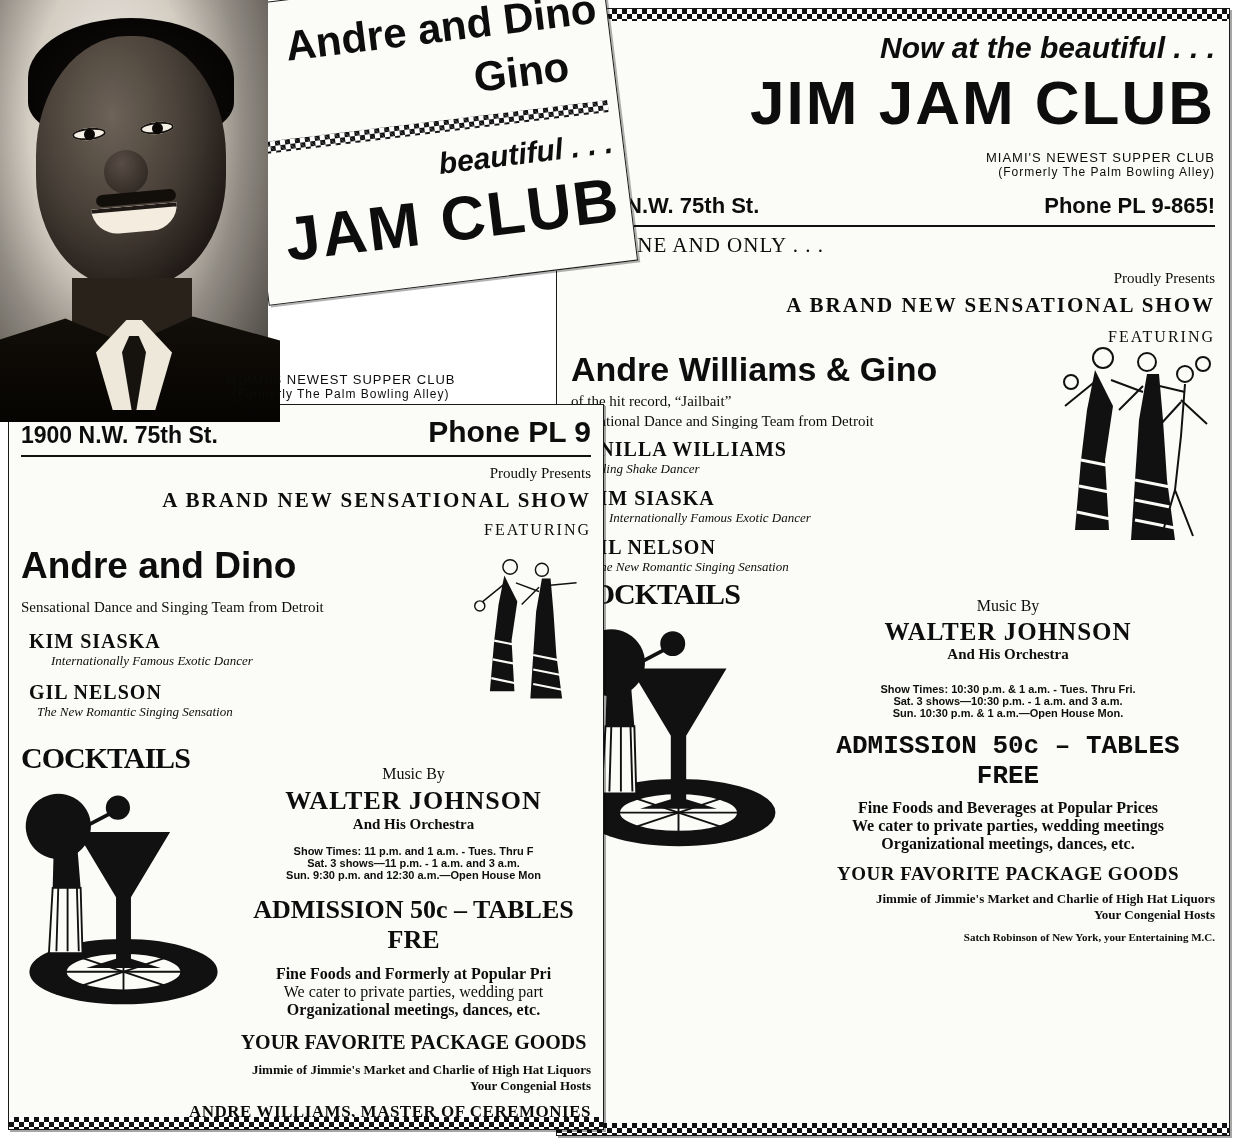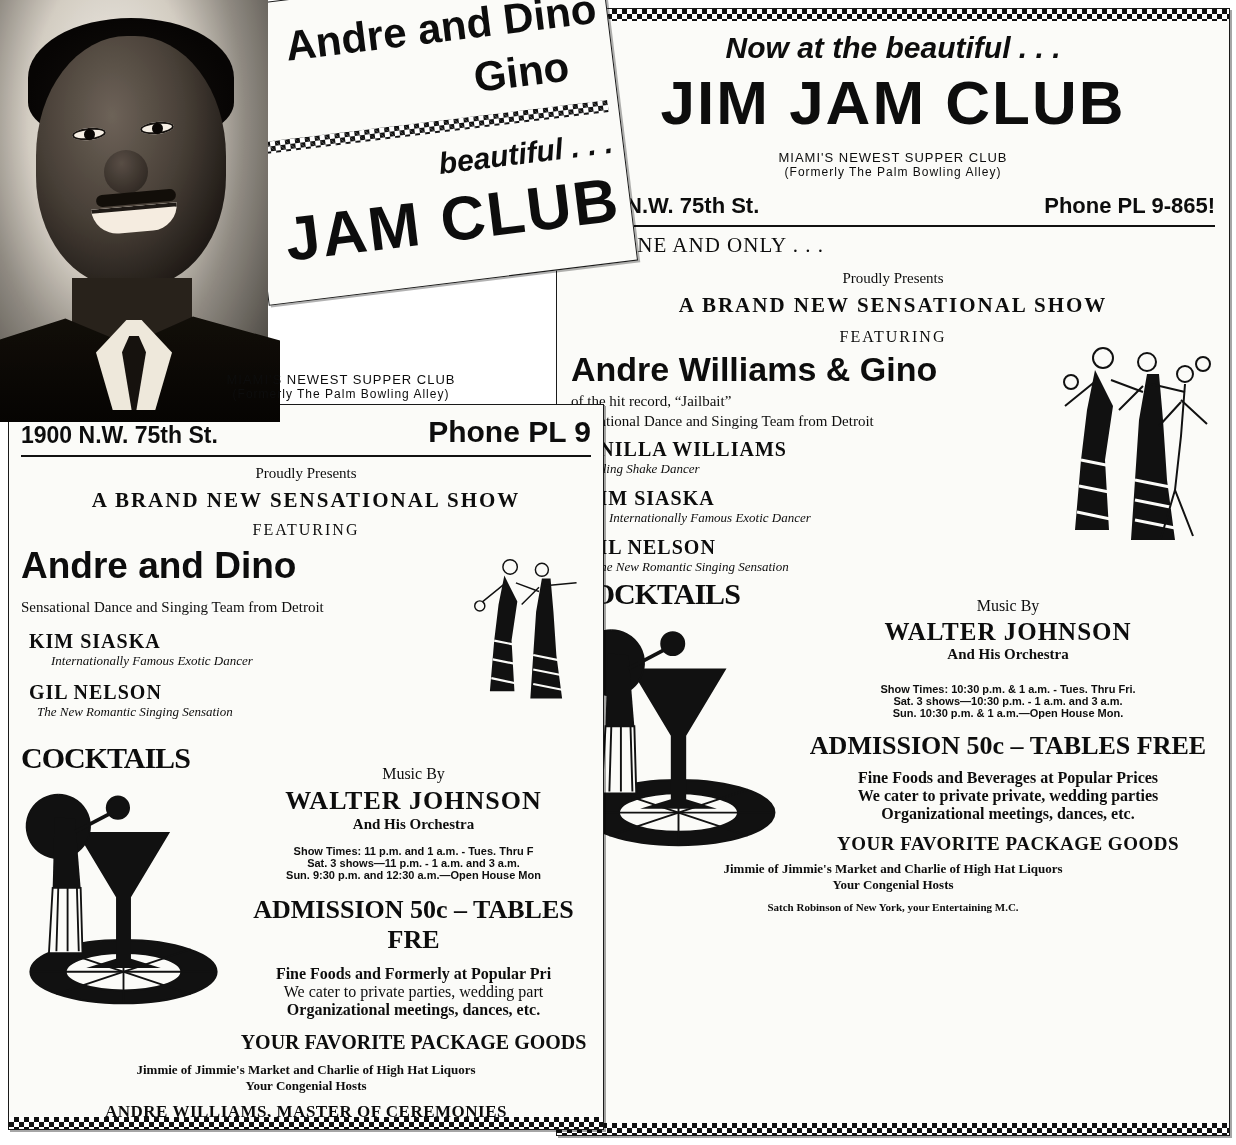--- a/index.html
+++ b/index.html
@@ -2,21 +2,21 @@
 <html><head>
 <meta charset="utf-8">
 <style>
   html,body{margin:0;padding:0;background:#ffffff;}
   body{width:1236px;height:1145px;position:relative;overflow:hidden;
        font-family:"Liberation Serif", serif;color:#0d0d0d;}
 
   
   .ad{position:absolute;background:#fbfbf8;border:1px solid #1a1a1a;
       box-shadow:2px 2px 0 rgba(0,0,0,.35);overflow:hidden;}
-  .ctr{text-align:center;}
+  .ctr{text-align:right;}
 
   
   .checker{height:12px;width:100%;
     background-image:
       linear-gradient(45deg,#111 25%,transparent 25%,transparent 75%,#111 75%),
       linear-gradient(45deg,#111 25%,transparent 25%,transparent 75%,#111 75%);
     background-size:10px 10px;background-position:0 0,5px 5px;background-color:#fff;}
 
   .hr{border-top:2px solid #111;margin:4px 10px;}
 
@@ -177,23 +177,23 @@
         </svg>
       </div>
 
       <div style="flex:1;text-align:center;padding-top:20px;">
         <div style="font-family:'Liberation Serif',serif;font-size:16px;">Music By</div>
         <div style="font-family:'Liberation Serif',serif;font-weight:bold;font-size:25px;margin-top:3px;letter-spacing:1px;">WALTER  JOHNSON</div>
         <div style="font-family:'Liberation Serif',serif;font-weight:bold;font-size:15px;">And His Orchestra</div>
         <div class="tiny" style="margin-top:20px;">Show Times: 10:30 p.m. &amp; 1 a.m. - Tues. Thru Fri.</div>
         <div class="tiny">Sat. 3 shows—10:30 p.m. - 1 a.m. and 3 a.m.</div>
         <div class="tiny">Sun. 10:30 p.m. &amp; 1 a.m.—Open House Mon.</div>
-        <div style="font-family:Liberation Serif, serif;font-weight:bold;font-size:26px;margin-top:12px;">ADMISSION 50c – TABLES  FREE</div>
+        <div style="font-family:Liberation Mono, monospace;font-weight:bold;font-size:26px;margin-top:12px;">ADMISSION 50c – TABLES  FREE</div>
         <div style="font-family:'Liberation Serif',serif;font-weight:bold;font-size:16px;margin-top:8px;">Fine Foods and Beverages at Popular Prices</div>
-        <div style="font-family:'Liberation Serif',serif;font-weight:bold;font-size:16px;">We cater to private private, wedding parties</div>
+        <div style="font-family:'Liberation Serif',serif;font-weight:bold;font-size:16px;">We cater to private parties, wedding meetings</div>
         <div style="font-family:'Liberation Serif',serif;font-weight:bold;font-size:16px;">Organizational meetings, dances, etc.</div>
         <div style="font-family:'Liberation Serif',serif;font-weight:bold;font-size:19px;margin-top:10px;letter-spacing:.5px;">YOUR FAVORITE PACKAGE GOODS</div>
       </div>
     </div>
 
     <div class="ctr" style="margin-top:6px;">
       <div class="foot">Jimmie of Jimmie's Market and Charlie of High Hat Liquors</div>
       <div class="foot">Your Congenial Hosts</div>
       <div class="foot" style="font-size:11px;margin-top:8px;">Satch Robinson of New York, your Entertaining M.C.</div>
     </div>

